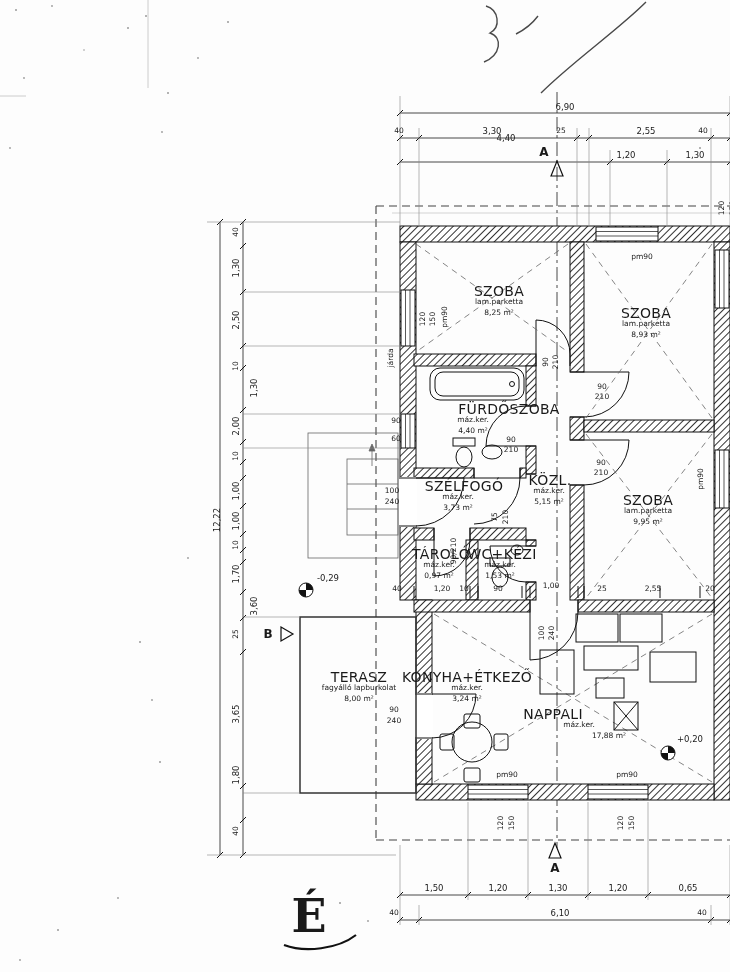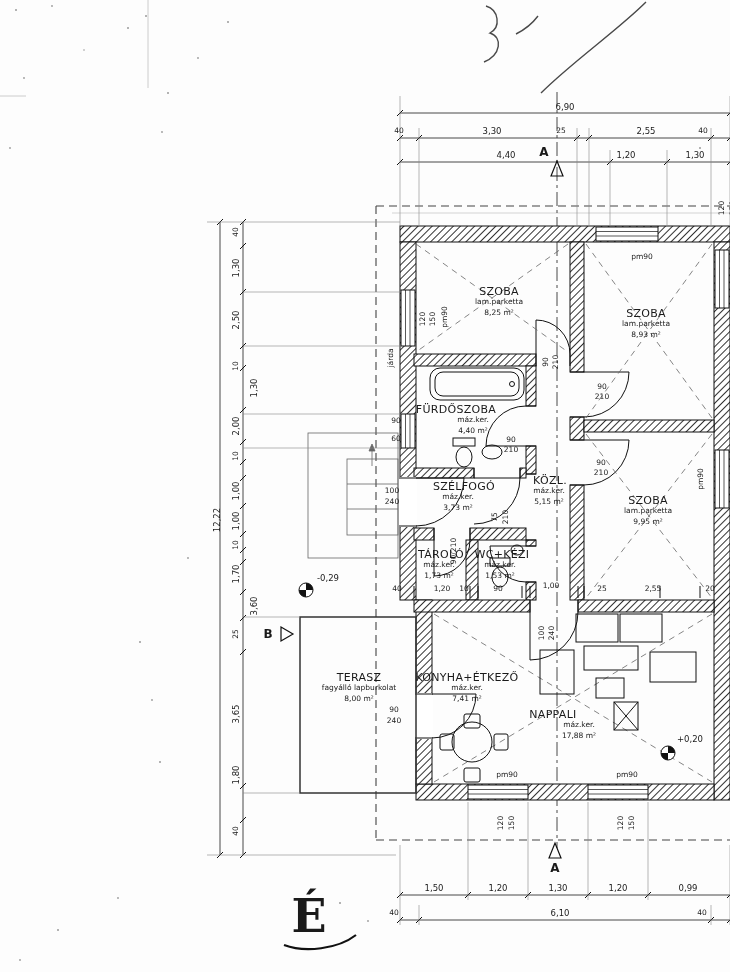--- a/index.html
+++ b/index.html
@@ -3,21 +3,21 @@
 <meta charset="utf-8">
 <style>
   html,body{margin:0;padding:0;background:#fff;}
   .canvas{position:relative;width:730px;height:972px;background:#fdfdfd;overflow:hidden;
           font-family:"DejaVu Sans",sans-serif;color:#1a1a1a;}
   .canvas svg{position:absolute;left:0;top:0;}
   .lbl{position:absolute;font-size:8.5px;line-height:1;white-space:nowrap;
        transform:translate(-50%,-50%);color:#1a1a1a;}
   .rot{transform:translate(-50%,-50%) rotate(-90deg);}
   .s7{font-size:7.5px;}
-  .s9{font-size:11px;letter-spacing:.3px;}
+  .s9{font-size:14px;letter-spacing:.3px;}
   .sec{font-size:12px;font-weight:bold;}
   .north{font-family:"DejaVu Serif",serif;font-size:46px;font-weight:bold;}
 </style>
 </head>
 <body>
 
 <div class="canvas">
 
 <svg width="730" height="972" viewBox="0 0 730 972">
   <defs>
@@ -226,21 +226,21 @@
 
   <path d="M284 945 C305 953 338 949 356 935" stroke="#111" stroke-width="2.2" fill="none"></path>
 </svg>
 
 <span class="lbl" style="left:565px;top:107px">6,90</span>
 <span class="lbl s7" style="left:399px;top:131px">40</span>
 <span class="lbl" style="left:492px;top:131px">3,30</span>
 <span class="lbl s7" style="left:561px;top:131px">25</span>
 <span class="lbl" style="left:646px;top:131px">2,55</span>
 <span class="lbl s7" style="left:703px;top:131px">40</span>
-<span class="lbl" style="left:506px;top:155px">4,40</span>
+<span class="lbl" style="left:506px;top:138px">4,40</span>
 <span class="lbl" style="left:626px;top:155px">1,20</span>
 <span class="lbl" style="left:695px;top:155px">1,30</span>
 
 <span class="lbl rot" style="left:217px;top:520px">12,22</span>
 <span class="lbl rot s7" style="left:236px;top:232px">40</span>
 <span class="lbl rot" style="left:236px;top:268px">1,30</span>
 <span class="lbl rot" style="left:236px;top:320px">2,50</span>
 <span class="lbl rot s7" style="left:236px;top:366px">10</span>
 <span class="lbl rot" style="left:254px;top:388px">1,30</span>
 <span class="lbl rot" style="left:236px;top:426px">2,00</span>
@@ -252,21 +252,21 @@
 <span class="lbl rot" style="left:254px;top:606px">3,60</span>
 <span class="lbl rot s7" style="left:236px;top:634px">25</span>
 <span class="lbl rot" style="left:236px;top:714px">3,65</span>
 <span class="lbl rot" style="left:236px;top:775px">1,80</span>
 <span class="lbl rot s7" style="left:236px;top:831px">40</span>
 
 <span class="lbl" style="left:434px;top:888px">1,50</span>
 <span class="lbl" style="left:498px;top:888px">1,20</span>
 <span class="lbl" style="left:558px;top:888px">1,30</span>
 <span class="lbl" style="left:618px;top:888px">1,20</span>
-<span class="lbl" style="left:688px;top:888px">0,99</span>
+<span class="lbl" style="left:688px;top:888px">0,65</span>
 <span class="lbl s7" style="left:394px;top:913px">40</span>
 <span class="lbl" style="left:560px;top:913px">6,10</span>
 <span class="lbl s7" style="left:702px;top:913px">40</span>
 
 <span class="lbl s7" style="left:397px;top:589px">40</span>
 <span class="lbl s7" style="left:442px;top:589px">1,20</span>
 <span class="lbl s7" style="left:464px;top:589px">10</span>
 <span class="lbl s7" style="left:498px;top:589px">90</span>
 <span class="lbl s7" style="left:551px;top:586px">1,00</span>
 <span class="lbl s7" style="left:602px;top:589px">25</span>
@@ -274,55 +274,55 @@
 <span class="lbl s7" style="left:710px;top:589px">20</span>
 
 <span class="lbl s9" style="left:499px;top:291px">SZOBA</span>
 <span class="lbl s7" style="left:499px;top:302px">lam.parketta</span>
 <span class="lbl s7" style="left:499px;top:313px">8,25 m²</span>
 
 <span class="lbl s9" style="left:646px;top:313px">SZOBA</span>
 <span class="lbl s7" style="left:646px;top:324px">lam.parketta</span>
 <span class="lbl s7" style="left:646px;top:335px">8,93 m²</span>
 
-<span class="lbl s9" style="left:456px;top:409px">FÜRDŐSZOBA</span>
+<span class="lbl s9" style="left:509px;top:409px">FÜRDŐSZOBA</span>
 <span class="lbl s7" style="left:473px;top:420px">máz.ker.</span>
 <span class="lbl s7" style="left:473px;top:431px">4,40 m²</span>
 
 <span class="lbl s9" style="left:464px;top:486px">SZÉLFOGÓ</span>
 <span class="lbl s7" style="left:458px;top:497px">máz.ker.</span>
 <span class="lbl s7" style="left:458px;top:508px">3,73 m²</span>
 
 <span class="lbl s9" style="left:550px;top:480px">KÖZL.</span>
 <span class="lbl s7" style="left:549px;top:491px">máz.ker.</span>
 <span class="lbl s7" style="left:549px;top:502px">5,15 m²</span>
 
 <span class="lbl s9" style="left:648px;top:500px">SZOBA</span>
 <span class="lbl s7" style="left:648px;top:511px">lam.parketta</span>
 <span class="lbl s7" style="left:648px;top:522px">9,95 m²</span>
 
 <span class="lbl s9" style="left:441px;top:554px">TÁROLÓ</span>
 <span class="lbl s7" style="left:439px;top:565px">máz.ker.</span>
-<span class="lbl s7" style="left:439px;top:576px">1,73 m²</span>
+<span class="lbl s7" style="left:439px;top:576px">0,97 m²</span>
 
 <span class="lbl s9" style="left:502px;top:554px">WC+KÉZI</span>
 <span class="lbl s7" style="left:500px;top:565px">máz.ker.</span>
 <span class="lbl s7" style="left:500px;top:576px">1,53 m²</span>
 
 <span class="lbl s9" style="left:359px;top:677px">TERASZ</span>
 <span class="lbl s7" style="left:359px;top:688px">fagyálló lapburkolat</span>
 <span class="lbl s7" style="left:359px;top:699px">8,00 m²</span>
 
 <span class="lbl s9" style="left:467px;top:677px">KONYHA+ÉTKEZŐ</span>
 <span class="lbl s7" style="left:467px;top:688px">máz.ker.</span>
-<span class="lbl s7" style="left:467px;top:699px">7,41 m²</span>
+<span class="lbl s7" style="left:467px;top:699px">3,24 m²</span>
 
 <span class="lbl s9" style="left:553px;top:714px">NAPPALI</span>
 <span class="lbl s7" style="left:579px;top:725px">máz.ker.</span>
-<span class="lbl s7" style="left:579px;top:736px">17,88 m²</span>
+<span class="lbl s7" style="left:609px;top:736px">17,88 m²</span>
 
 <span class="lbl s7" style="left:642px;top:257px">pm90</span>
 <span class="lbl rot s7" style="left:722px;top:208px">120</span>
 <span class="lbl rot s7" style="left:733px;top:208px">150</span>
 <span class="lbl rot s7" style="left:423px;top:319px">120</span>
 <span class="lbl rot s7" style="left:433px;top:319px">150</span>
 <span class="lbl rot s7" style="left:445px;top:317px">pm90</span>
 <span class="lbl rot s7" style="left:391px;top:358px">járda</span>
 <span class="lbl rot s7" style="left:546px;top:362px">90</span>
 <span class="lbl rot s7" style="left:556px;top:362px">210</span>

